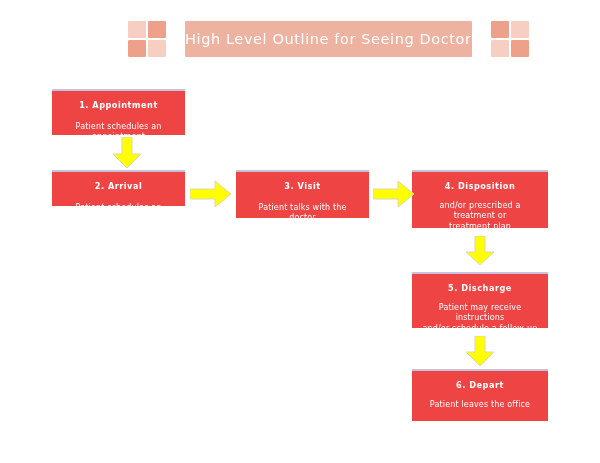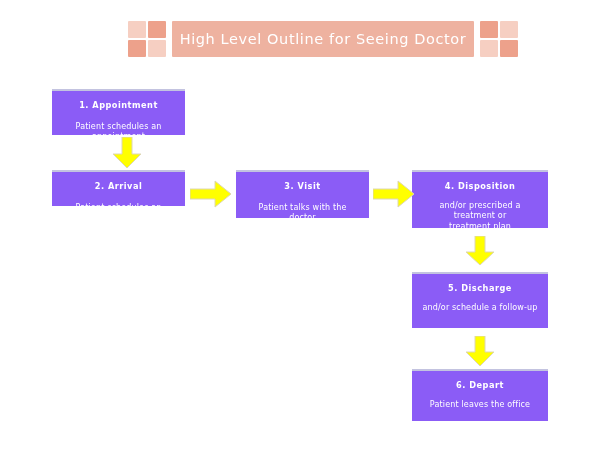--- a/index.html
+++ b/index.html
@@ -34,38 +34,38 @@
     grid-template-rows: 1fr 1fr;
     gap: 2px;
     flex: 0 0 auto;
   }
   .deco i {
     display: block;
     border-radius: 1px;
   }
   .title-bar {
     flex: 1 1 auto;
-    margin: 0 6px;
+    margin: 0 19px;
     display: flex;
     align-items: center;
-    justify-content: center;
+    justify-content: flex-start;
     border-radius: 1px;
   }
   .title-text {
     color: #ffffff;
     font-size: 14.5px;
     letter-spacing: 0.6px;
     white-space: nowrap;
   }
 
   
   .node {
     position: absolute;
     box-sizing: border-box;
-    background: #8b5cf6;
+    background: #ef4444;
     border-top: 2px solid #c3c3e0;
     color: #ffffff;
     text-align: center;
     padding: 9px 8px 8px 8px;
     line-height: 1.32;
   }
   .node .n-title {
     font-size: 8.2px;
     font-weight: bold;
     letter-spacing: 0.5px;
@@ -149,20 +149,21 @@
   <span class="n-title">4.  Disposition</span>
   <span class="n-body">
     <span>and/or prescribed a treatment or</span>
     <span>treatment plan</span>
   </span>
 </div>
 
 <div class="node" id="node-5">
   <span class="n-title">5.  Discharge</span>
   <span class="n-body">
+    <span>Patient may receive instructions</span>
     <span>and/or schedule a follow-up</span>
   </span>
 </div>
 
 <div class="node" id="node-6">
   <span class="n-title">6.  Depart</span>
   <span class="n-body">
     <span>Patient leaves the office</span>
   </span>
 </div>

